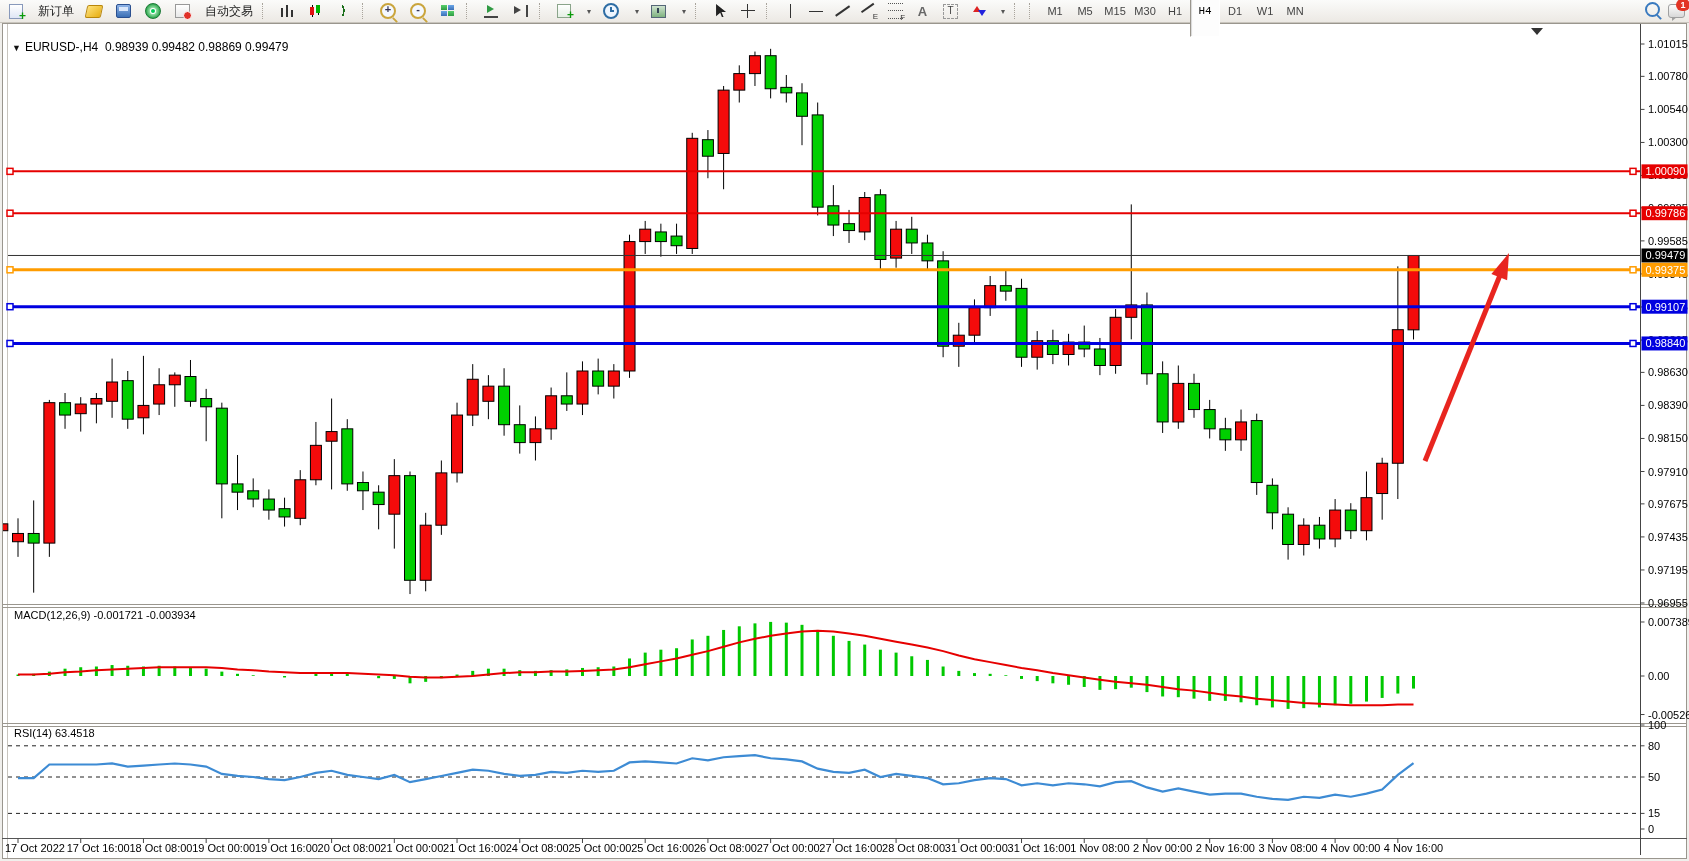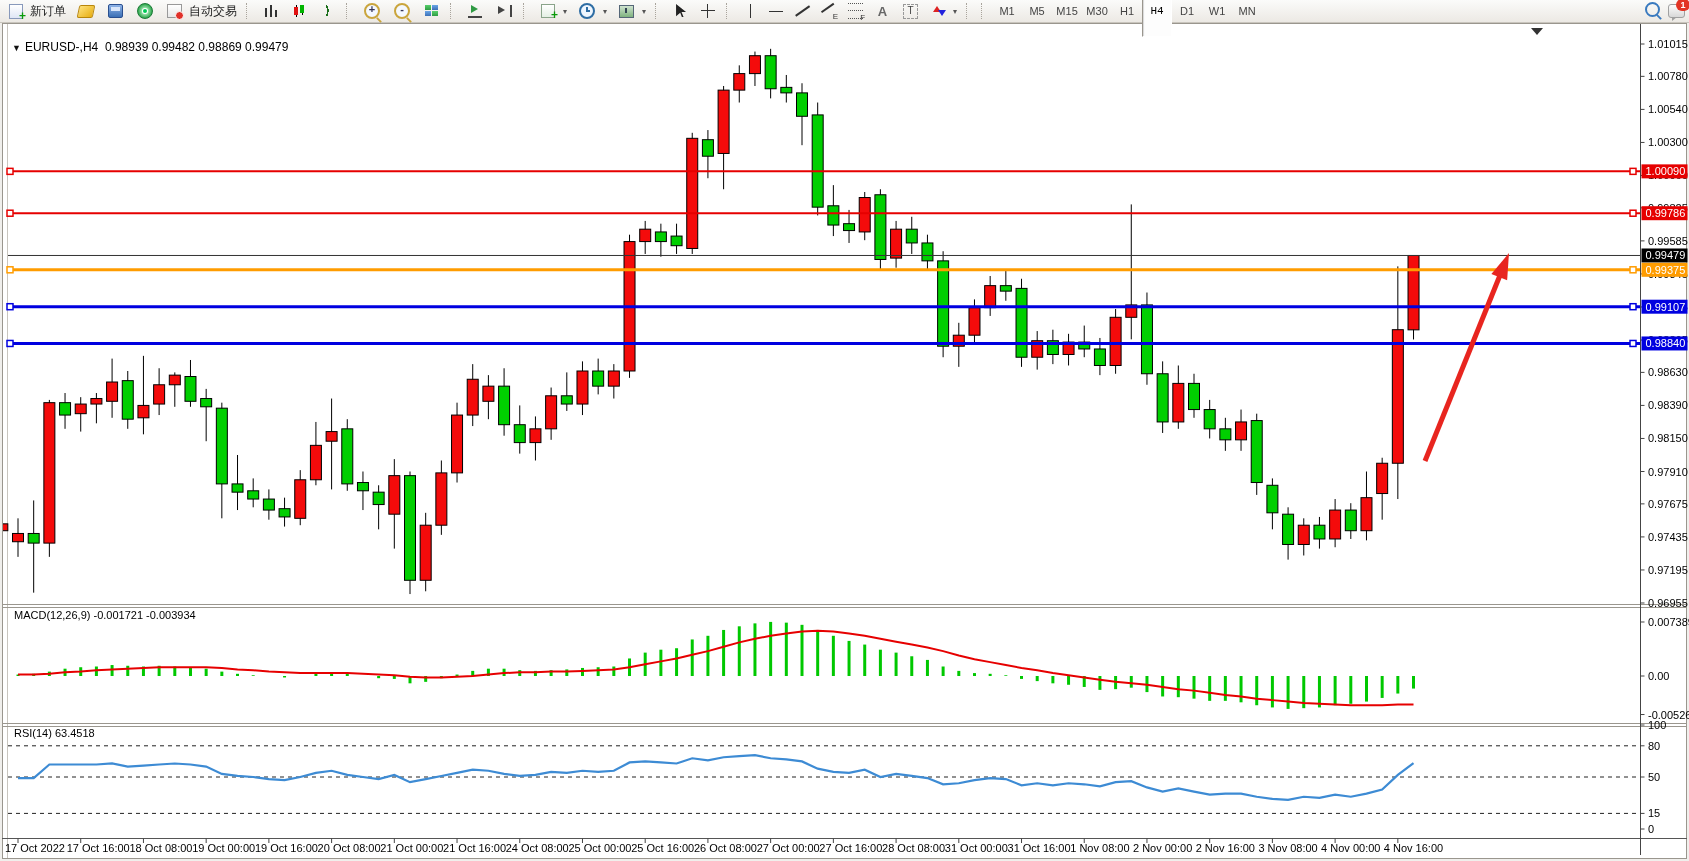--- a/index.html
+++ b/index.html
@@ -1,20 +1,20 @@
 <!DOCTYPE html>
 <html><head>
 <meta charset="utf-8">
 <style>
   html,body{margin:0;padding:0;background:#e9e7e3;font-family:"Liberation Sans",sans-serif;}
   #app{position:relative;width:1689px;height:861px;background:#f0efec;overflow:hidden;}
   
   #toolbar{position:absolute;left:0;top:0;width:1689px;height:22px;background:linear-gradient(#fbfbfa,#ece9e4);
            border-bottom:1px solid #c9c5bd;display:flex;align-items:center;padding-left:2px;z-index:5;}
-  .tbtn{height:20px;display:flex;align-items:center;gap:5px;padding:0 4px;border:1px solid transparent;border-radius:2px;}
+  .tbtn{height:20px;display:flex;align-items:center;gap:13px;padding:0 4px;border:1px solid transparent;border-radius:2px;}
   .tlabel{font-size:12px;color:#222;white-space:nowrap;}
   .tsep{width:7px;height:16px;border-left:1px dotted #a9a49c;margin:0 3px 0 4px;}
   .dd{font-size:8px;color:#555;margin-left:1px;}
   .tf{min-width:22px;height:18px;font-size:11px;color:#444;display:flex;align-items:center;justify-content:center;
       padding:16px 3px;border:1px solid transparent;}
   .tf.active{background:#fdfdfd;border-color:#9a968e #fff #fff #9a968e;box-shadow:inset 1px 1px 1px rgba(0,0,0,.15);color:#000;font-family:Liberation Mono, monospace;}
   #tb-right{position:absolute;right:6px;top:1px;display:flex;align-items:center;gap:8px;}
   
   .ic{width:18px;height:16px;position:relative;display:inline-block;flex:none;}
   .ic-neworder{background:linear-gradient(#ffffff,#dfe6f5);border:1px solid #8899bb;width:12px;height:13px;margin:0 2px;}

